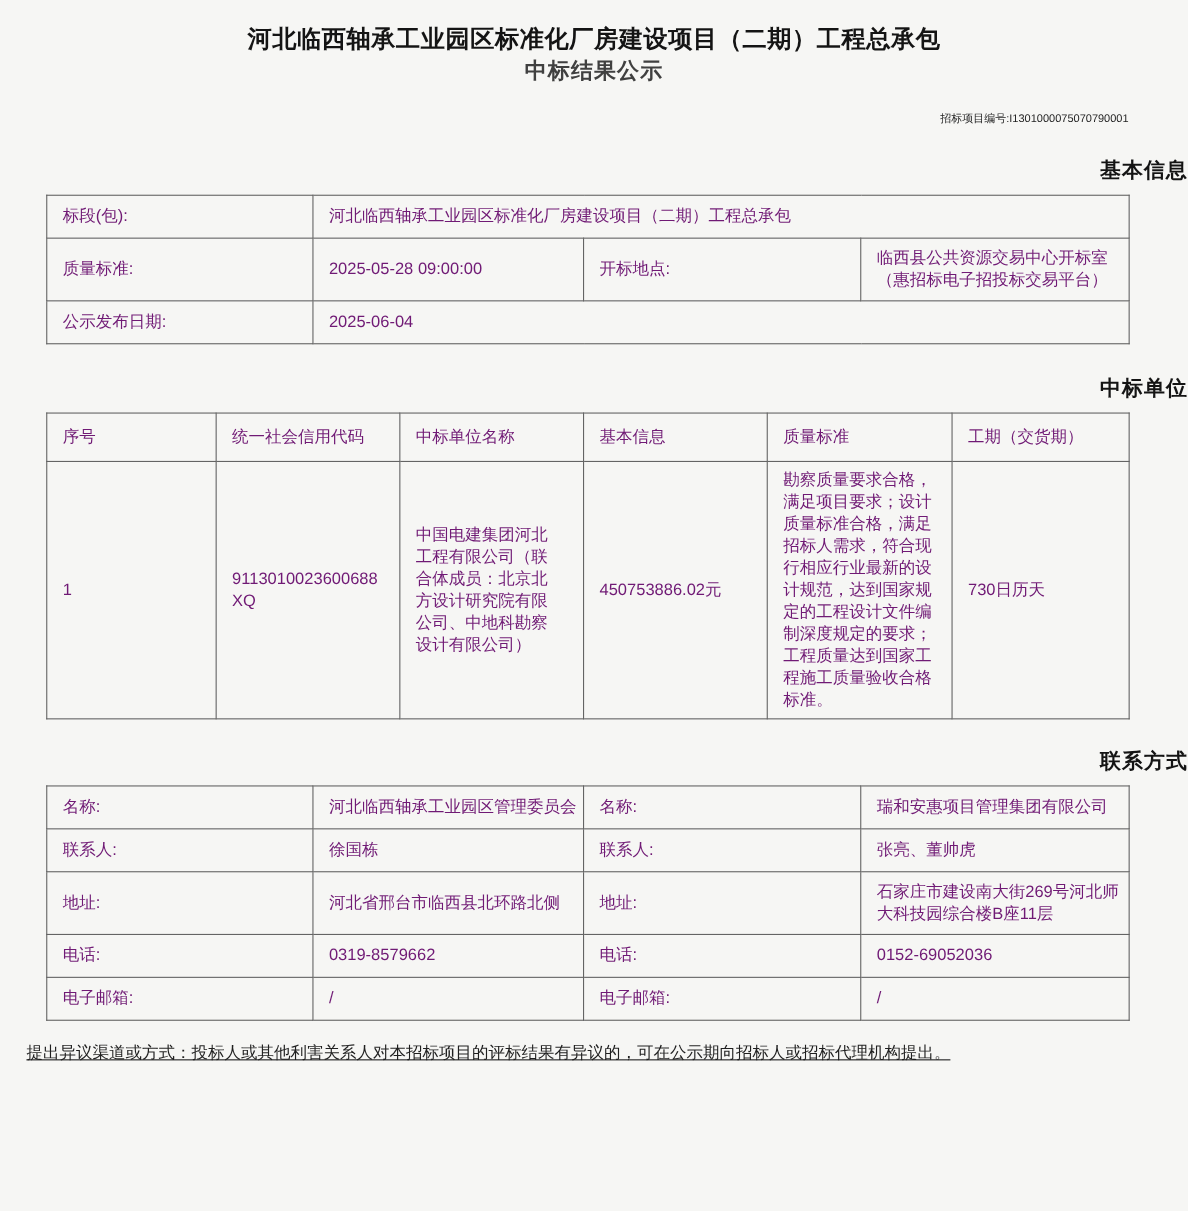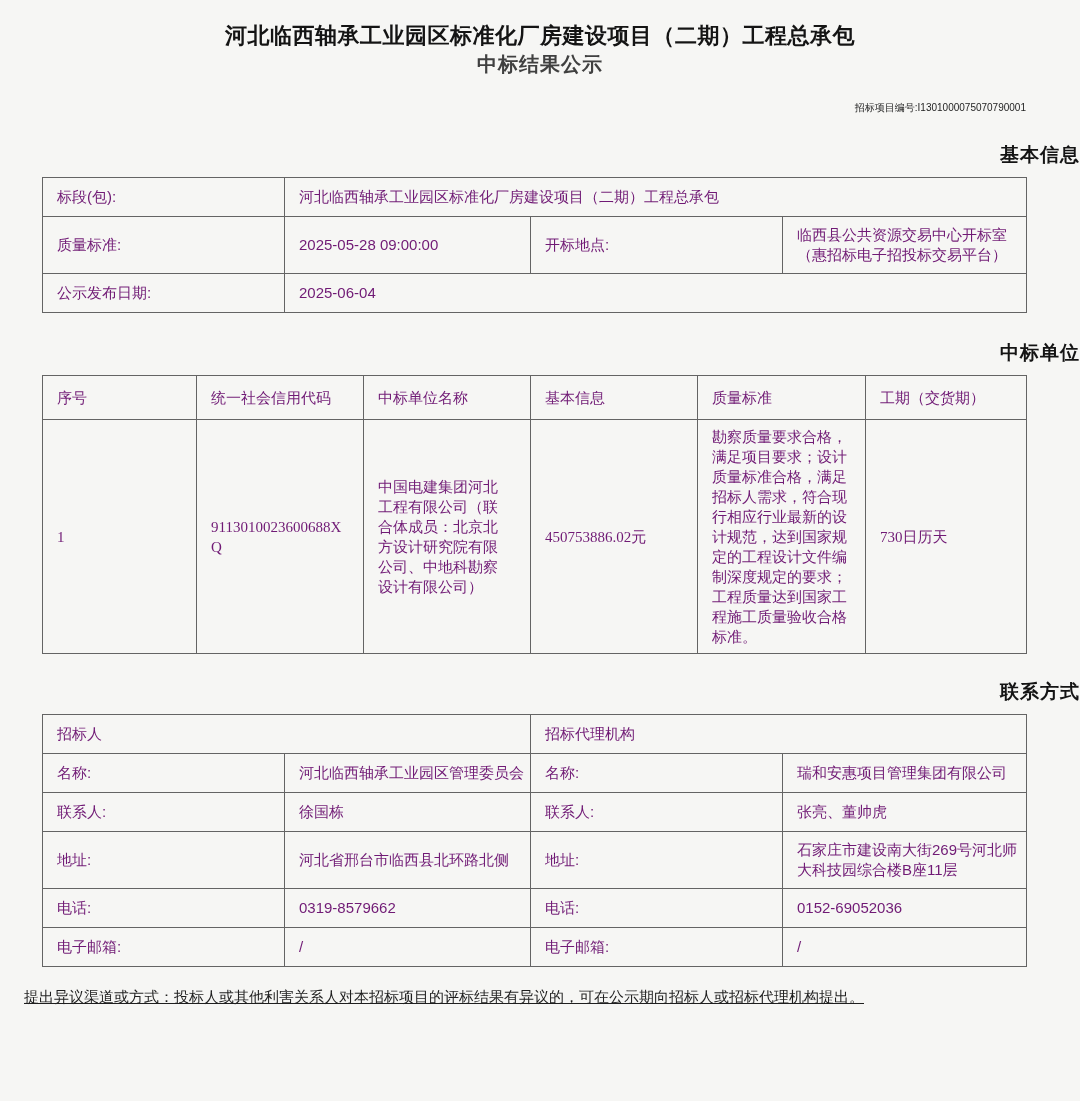--- a/index.html
+++ b/index.html
@@ -59,21 +59,21 @@
     line-height: 20px;
     color: #701a75;
     overflow: hidden;
   }
   tr.h40 td { height: 39px; }
   tr.h44 td { height: 43px; }
   tr.h58 td { height: 57px; }
 
   
   tr.award-head td { height: 44px; }
-  tr.award-row td { height: 234px; padding-right: 18px; font-family: Liberation Serif, serif; }
+  tr.award-row td { height: 234px; padding-right: 18px; }
   .code {
     width: 138px;
     word-break: break-all;
   }
   .wrap { word-break: normal; }
 
   .footer-note {
     margin: 19px 24px 0 24px;
     font-size: 15px;
     color: #1f1f1f;
@@ -153,24 +153,20 @@
   <div class="section-heading" style="margin-top:25px">联系方式</div>
 
   <table>
     <colgroup>
       <col style="width:242px">
         <col style="width:246px">
         <col style="width:252px">
         <col style="width:244px">
     </colgroup>
     <tbody>
-        <tr class="h40">
-      <td colspan="2">招标人</td>
-      <td colspan="2">招标代理机构</td>
-    </tr>
     <tr class="h40">
       <td>名称:</td>
       <td>河北临西轴承工业园区管理委员会</td>
       <td>名称:</td>
       <td>瑞和安惠项目管理集团有限公司</td>
     </tr>
     <tr class="h40">
       <td>联系人:</td>
       <td>徐国栋</td>
       <td>联系人:</td>

